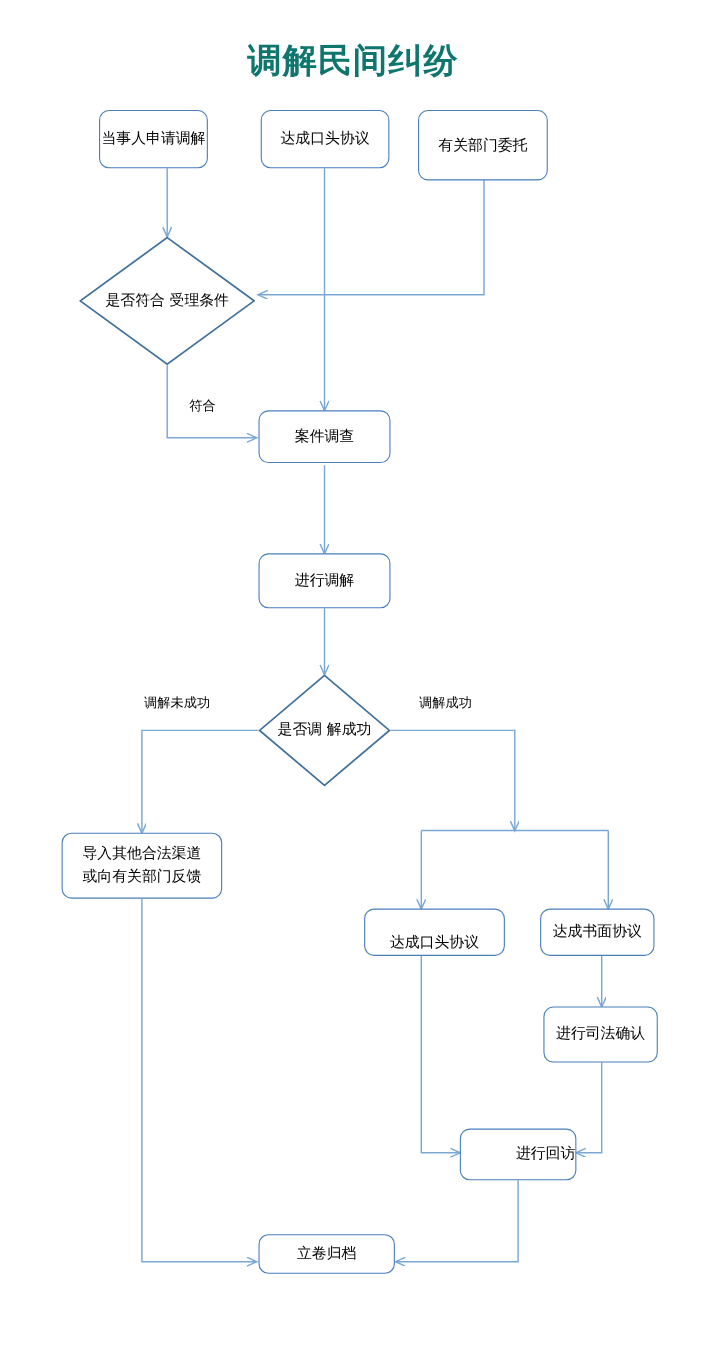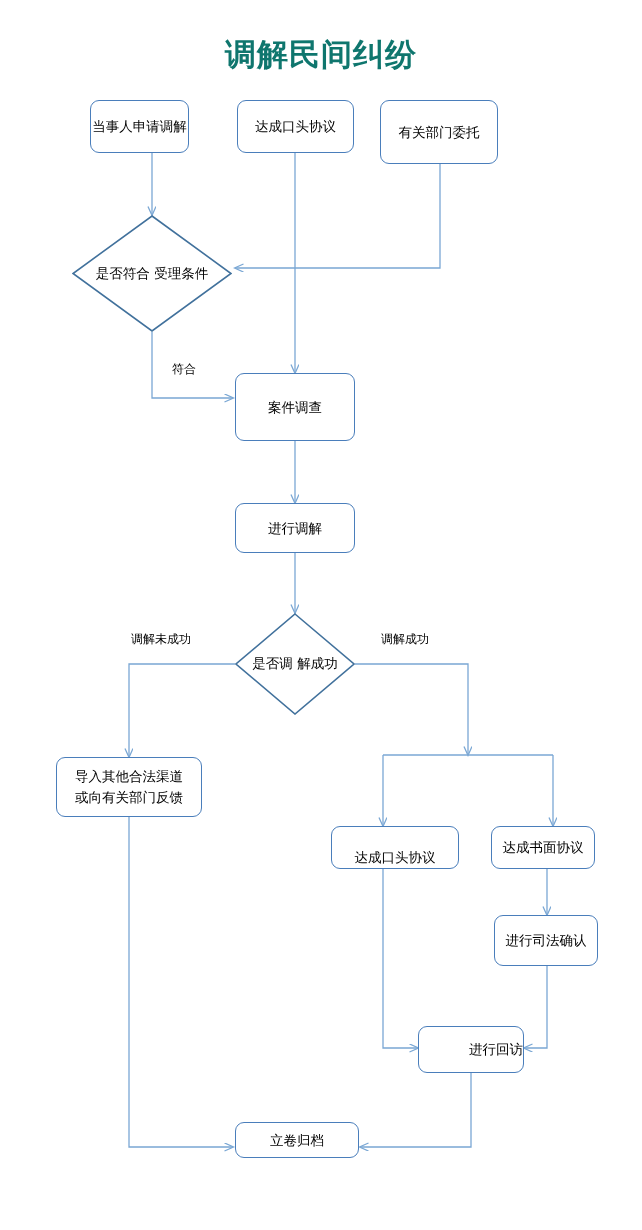--- a/index.html
+++ b/index.html
@@ -140,21 +140,21 @@
       <polygon points="80,1 159,58.5 80,116 1,58.5" fill="#ffffff" stroke="#41719c" stroke-width="1.6"></polygon>
     </svg>
     <div class="diamond-text">
       <span class="ln">是否符合</span>
       <span class="ln">受理条件</span>
     </div>
   </div>
 
   <div class="edge-label" style="left:172px;top:361px;">符合</div>
 
-  <div class="node" style="left:235px;top:373px;width:120px;height:68px;">
+  <div class="node" style="left:235px;top:373px;width:120px;height:48px;">
     <span class="ln">案件调查</span>
   </div>
 
   <div class="node" style="left:235px;top:503px;width:120px;height:50px;">
     <span class="ln">进行调解</span>
   </div>
 
   <div class="diamond-wrap" style="left:235px;top:613px;width:120px;height:102px;">
     <svg class="diamond-shape" viewBox="0 0 120 102" preserveAspectRatio="none">
       <polygon points="60,1 119,51 60,101 1,51" fill="#ffffff" stroke="#41719c" stroke-width="1.6"></polygon>

